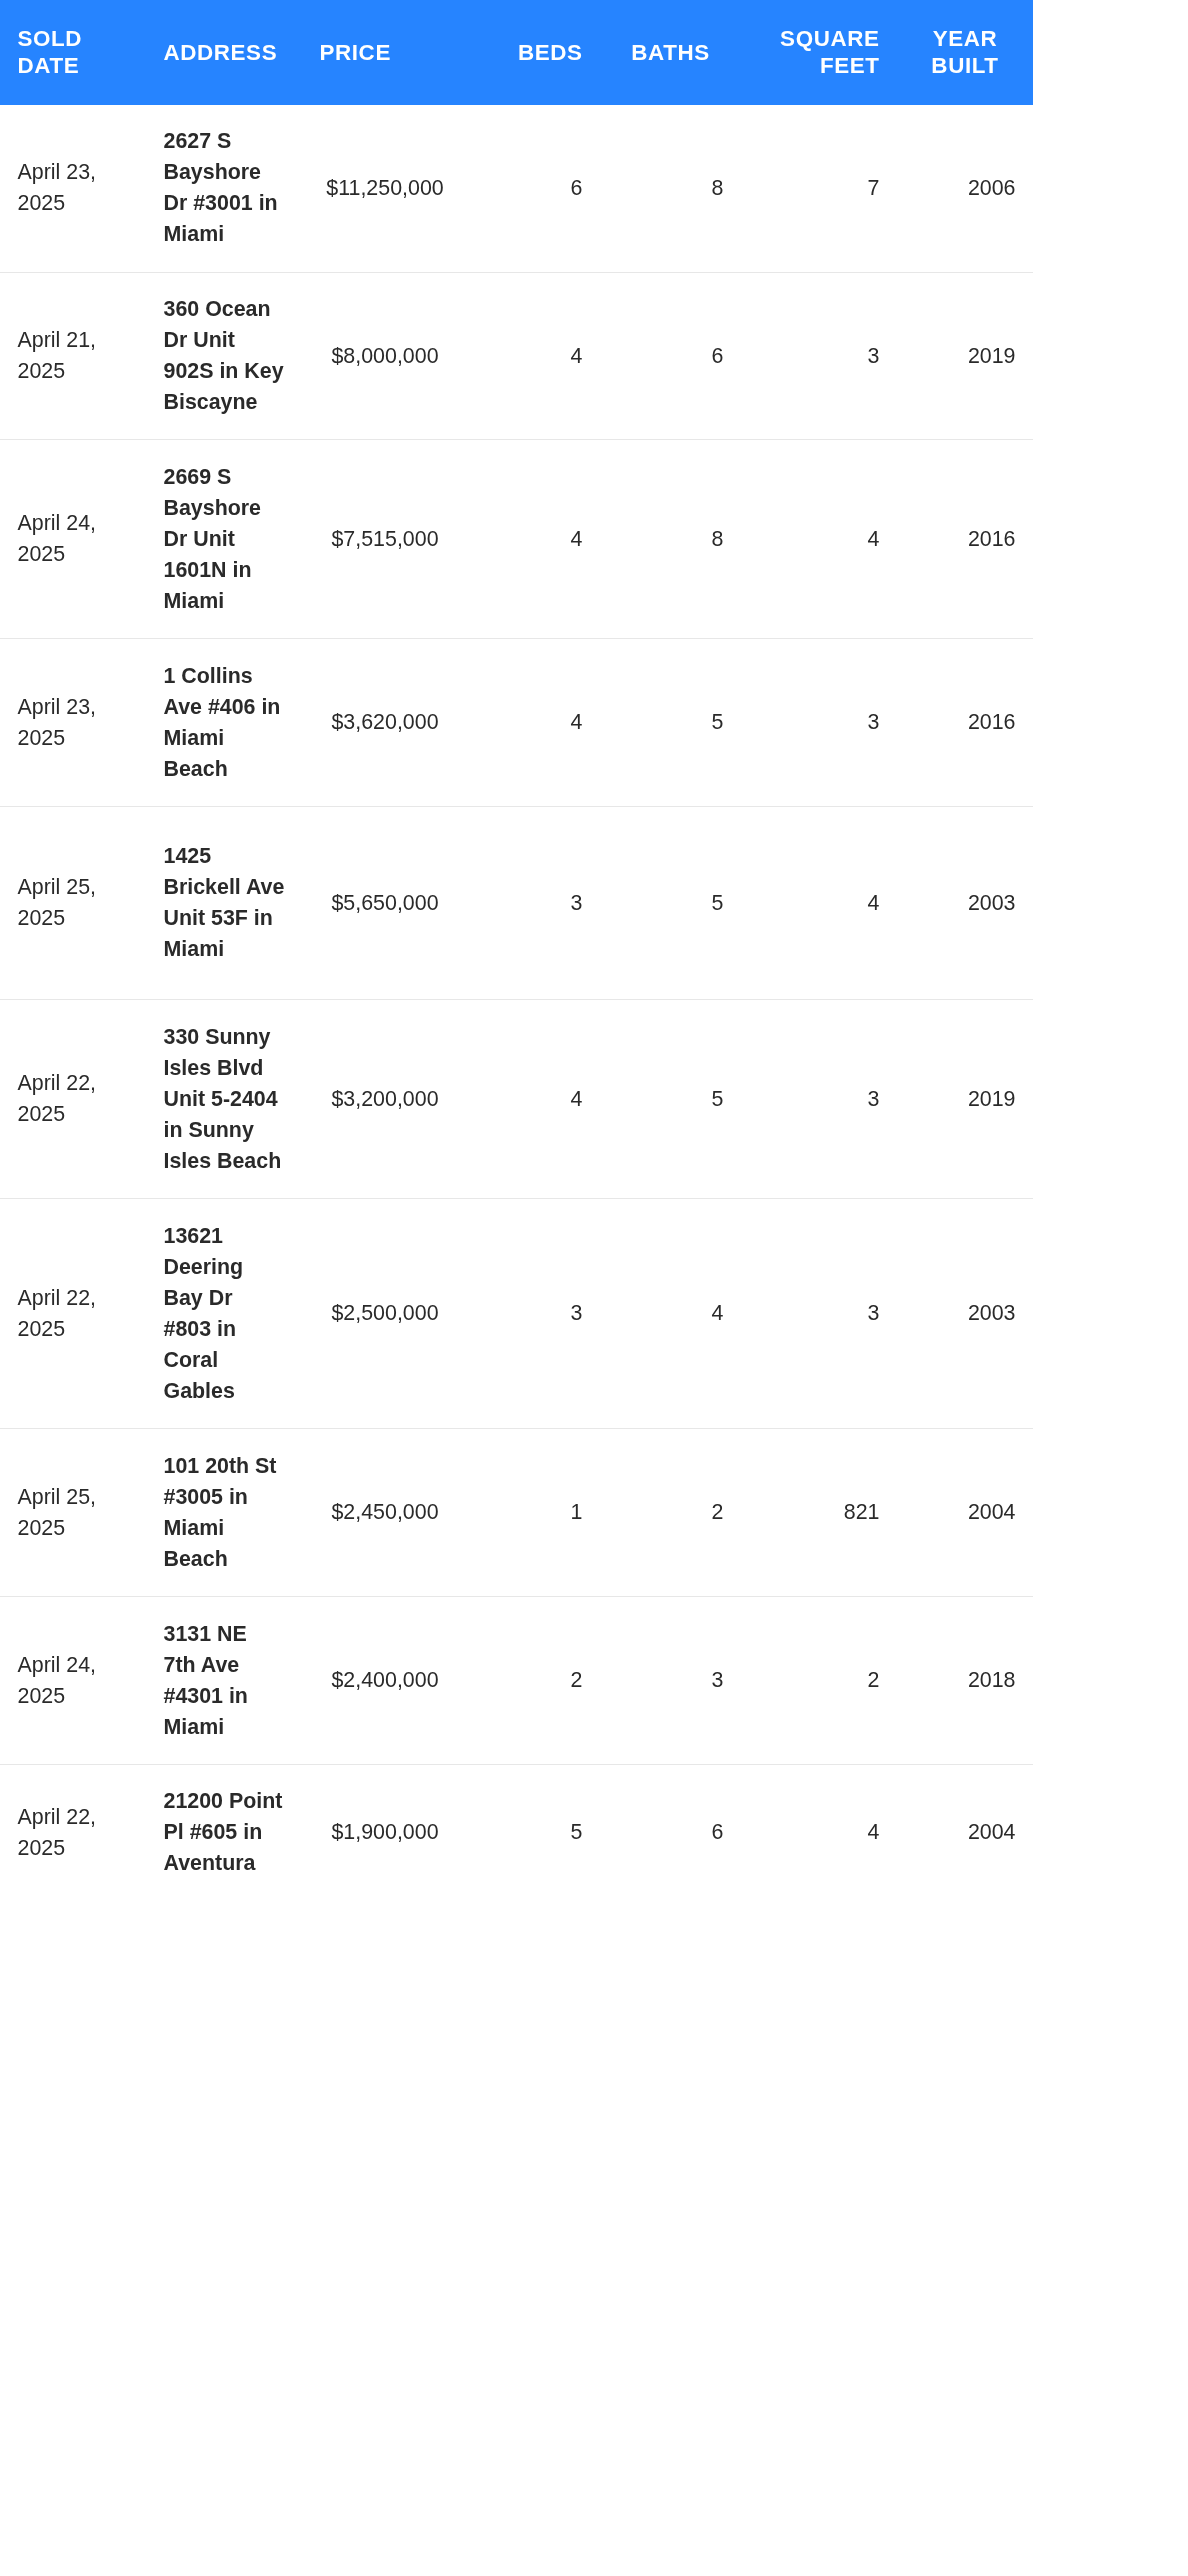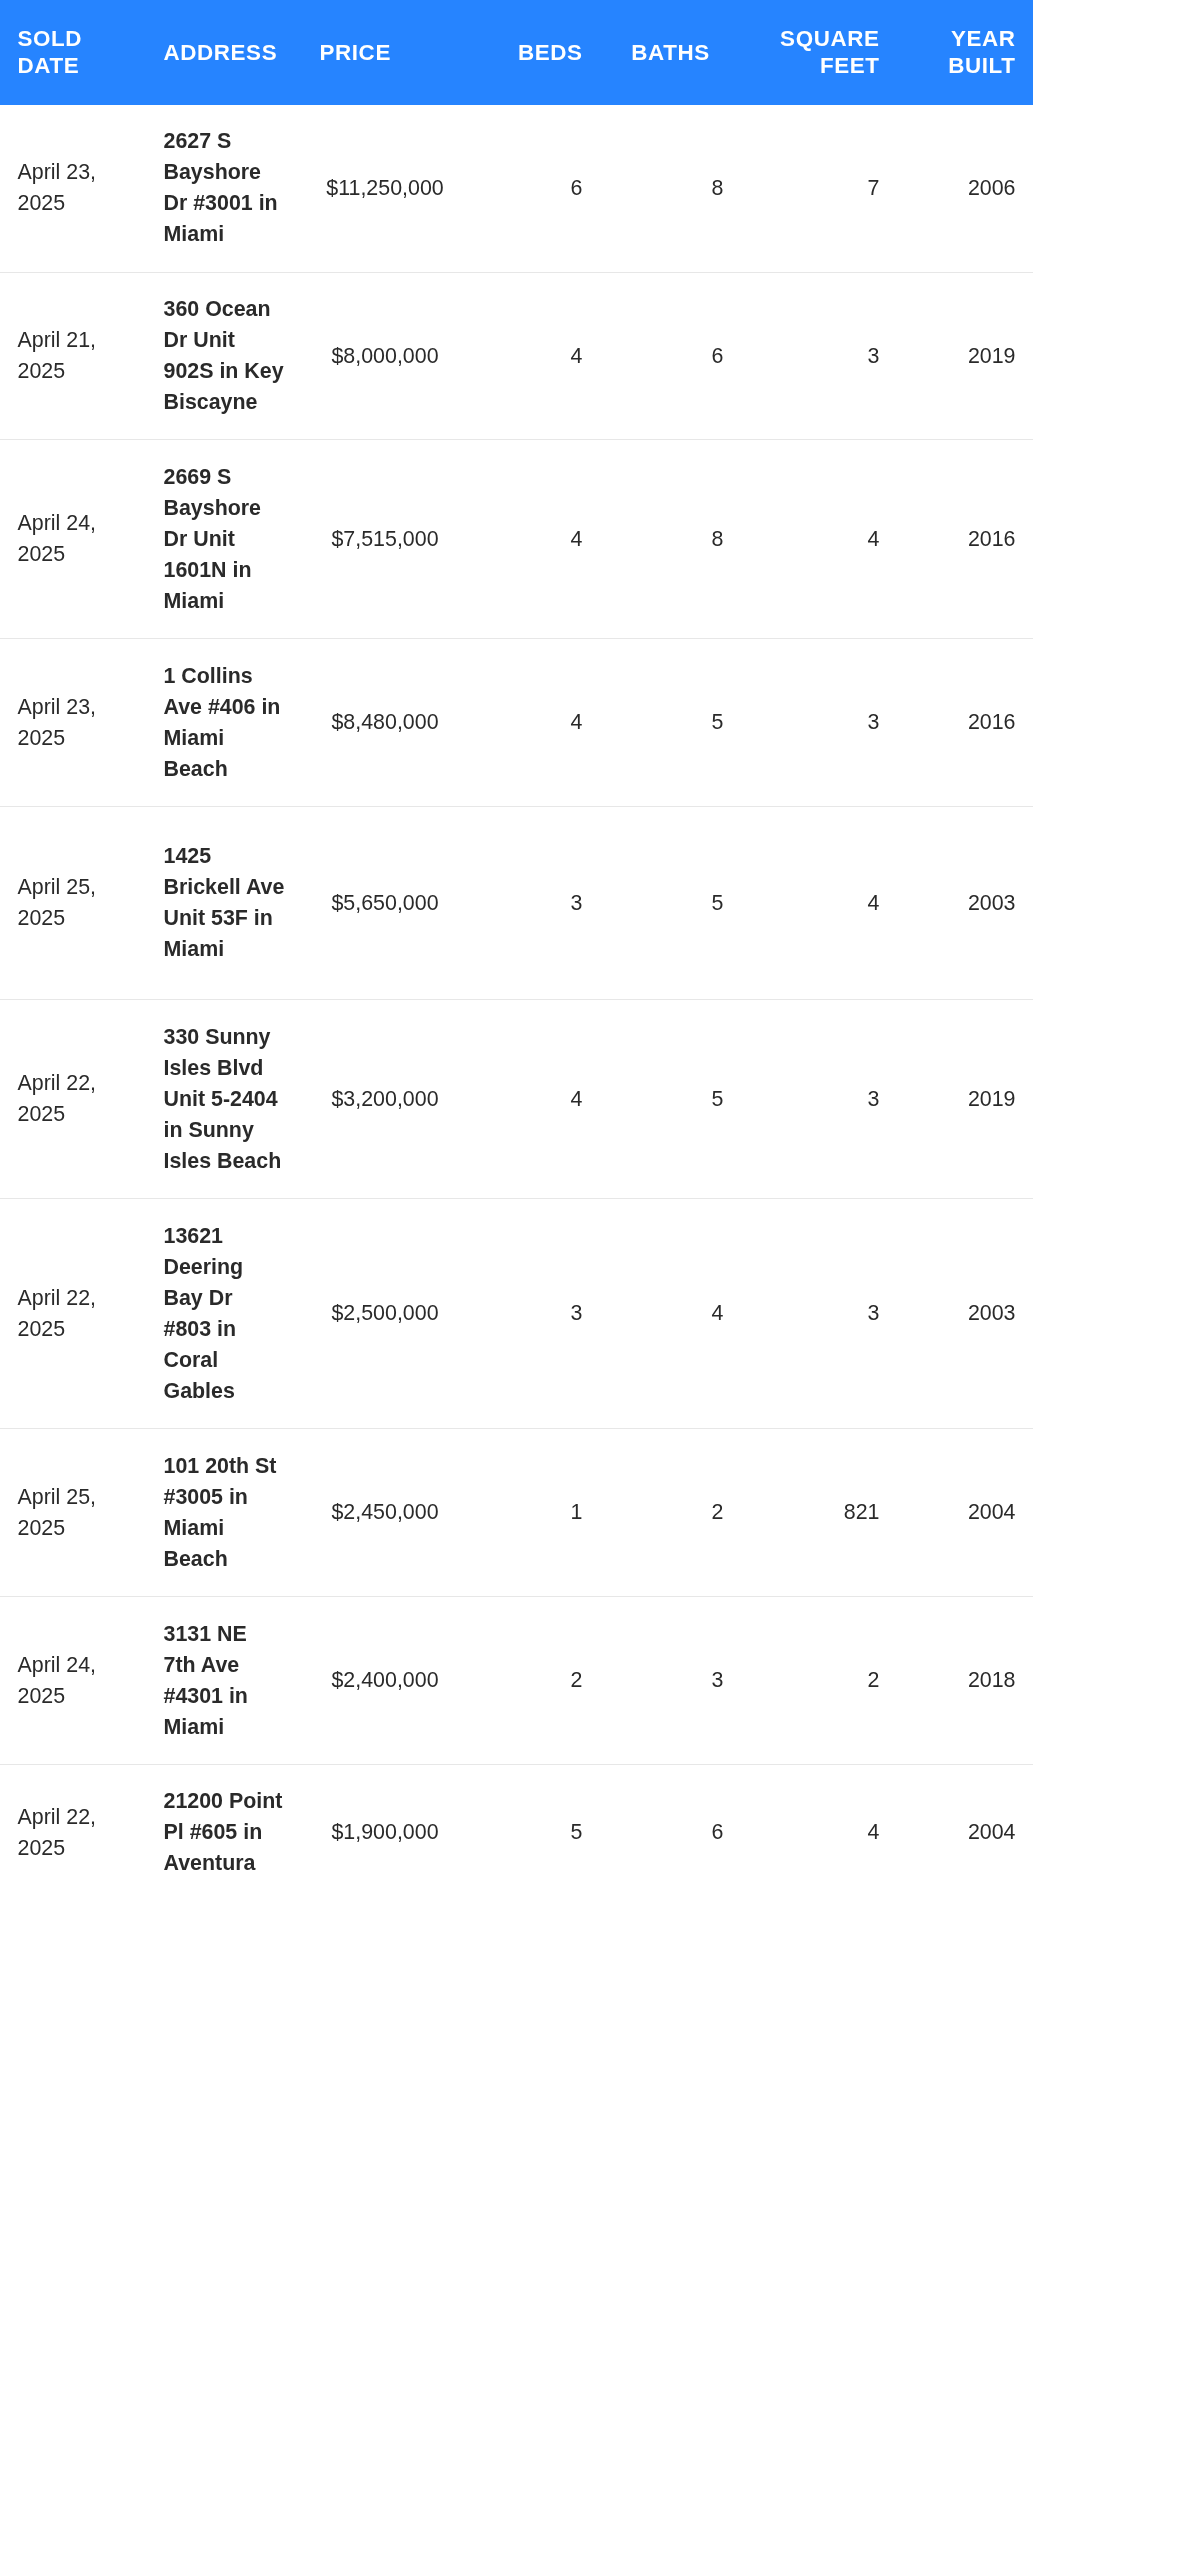--- a/index.html
+++ b/index.html
@@ -41,21 +41,21 @@
   col.c-baths   { width: 141px; }
   col.c-sqft    { width: 156px; }
   col.c-year    { width: 136px; }
 
   th.th-date    { text-align: left; padding-left: 21.4px; }
   th.th-address { text-align: left; }
   th.th-price   { text-align: left; }
   th.th-beds    { text-align: right; }
   th.th-baths   { text-align: center; }
   th.th-sqft    { text-align: right; }
-  th.th-year    { text-align: right; padding-right: 29px; }
+  th.th-year    { text-align: center; padding-right: 29px; }
 
   table.listings tbody td {
     font-size: 21.4px;
     color: #2a2a2a;
     line-height: 1.45;
     padding: 21.4px 17.5px;
     border-bottom: 1px solid #e7e7e7;
     vertical-align: middle;
     word-wrap: break-word;
   }
@@ -118,21 +118,21 @@
           <td class="td-address">2669 S Bayshore Dr Unit 1601N in Miami</td>
           <td class="td-price">$7,515,000</td>
           <td class="td-beds">4</td>
           <td class="td-baths">8</td>
           <td class="td-sqft">4</td>
           <td class="td-year">2016</td>
         </tr>
         <tr style="height: 156px;">
           <td class="td-date">April 23, 2025</td>
           <td class="td-address">1 Collins Ave #406 in Miami Beach</td>
-          <td class="td-price">$8,480,000</td>
+          <td class="td-price">$3,620,000</td>
           <td class="td-beds">4</td>
           <td class="td-baths">5</td>
           <td class="td-sqft">3</td>
           <td class="td-year">2016</td>
         </tr>
         <tr style="height: 193px;">
           <td class="td-date">April 25, 2025</td>
           <td class="td-address">1425 Brickell Ave Unit 53F in Miami</td>
           <td class="td-price">$5,650,000</td>
           <td class="td-beds">3</td>

